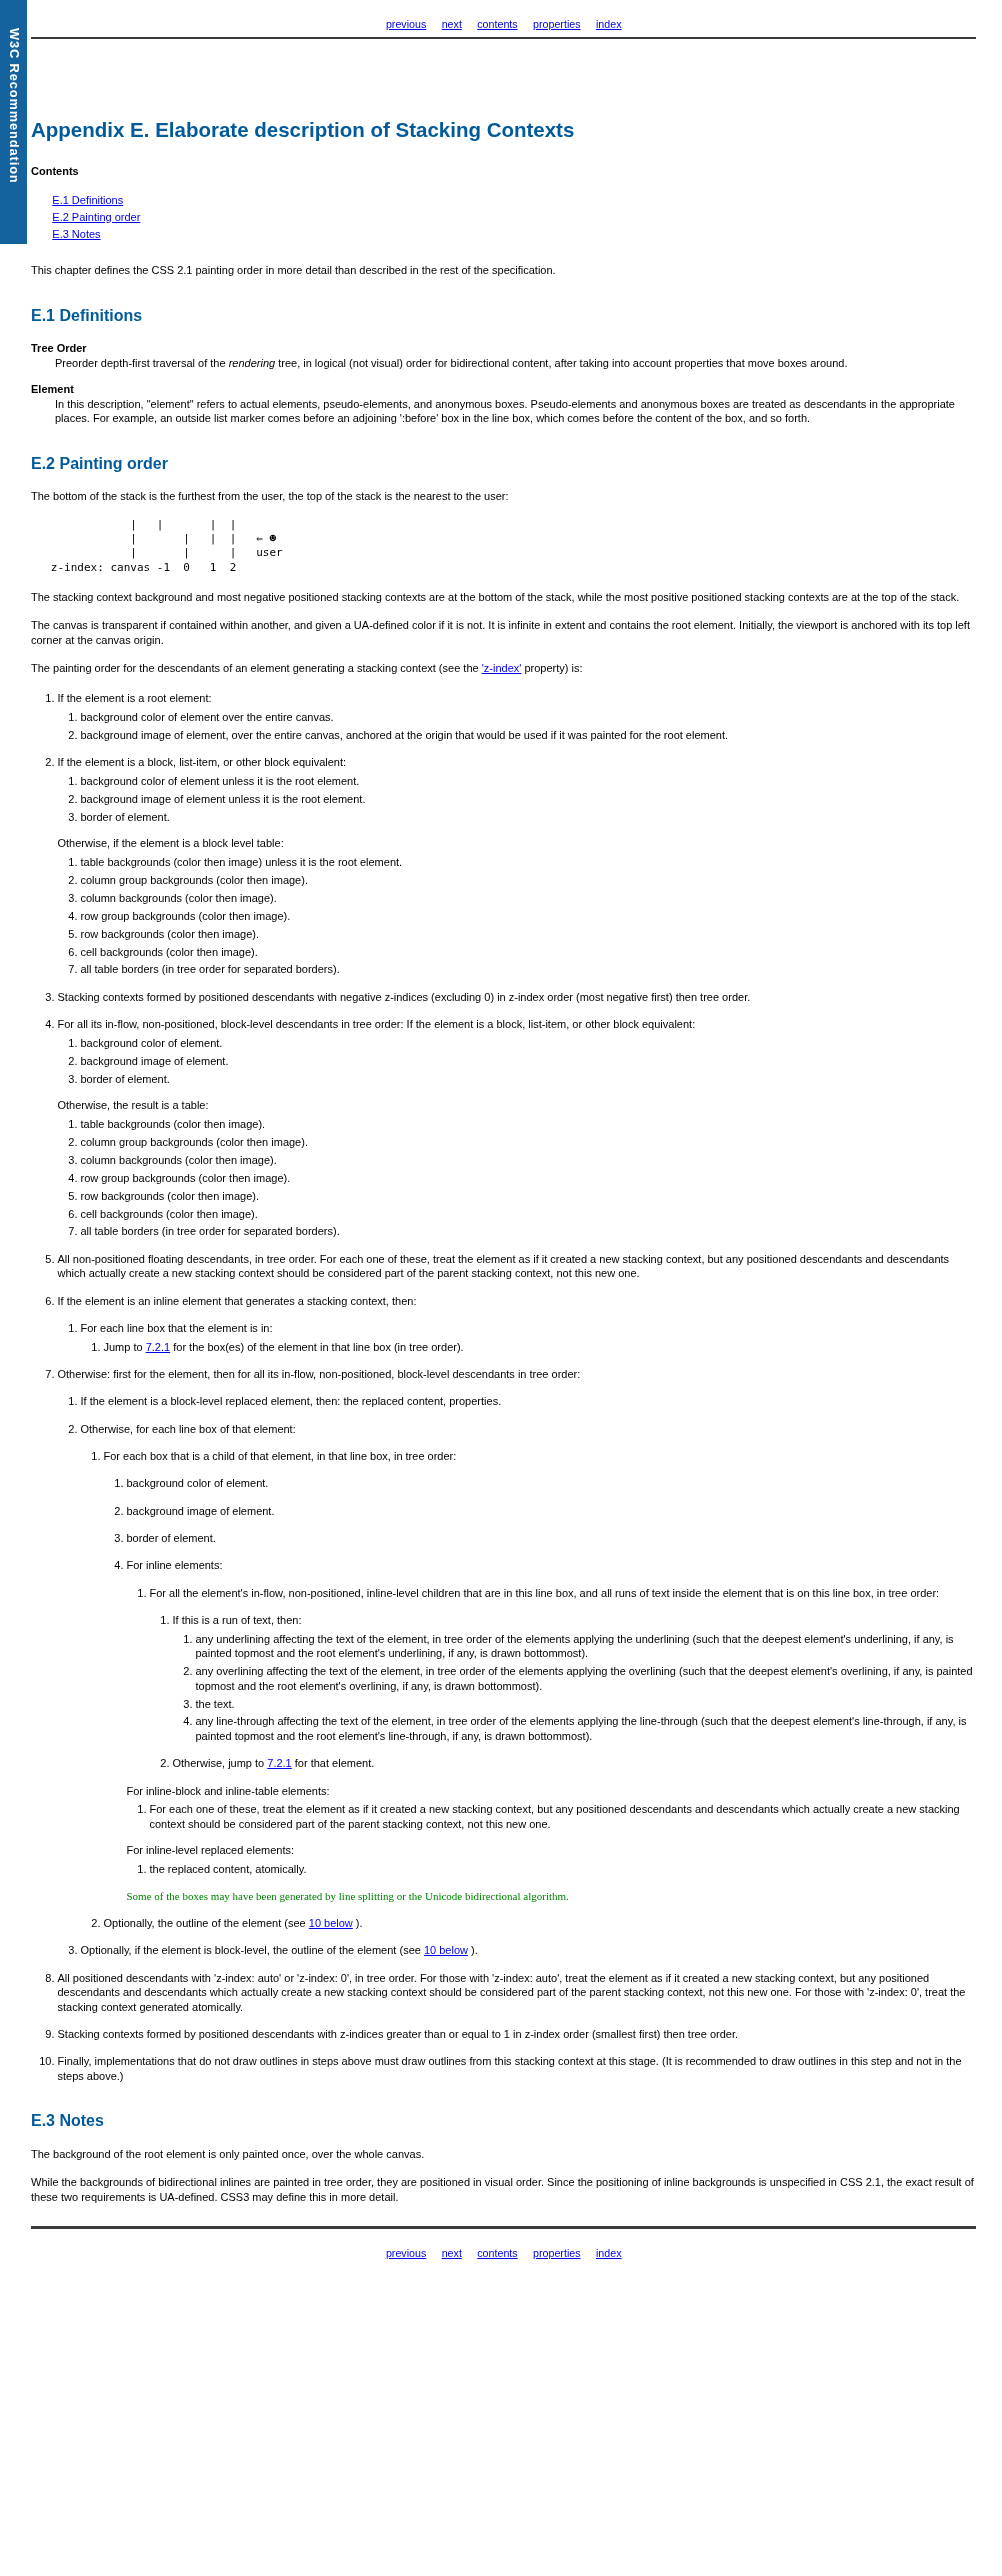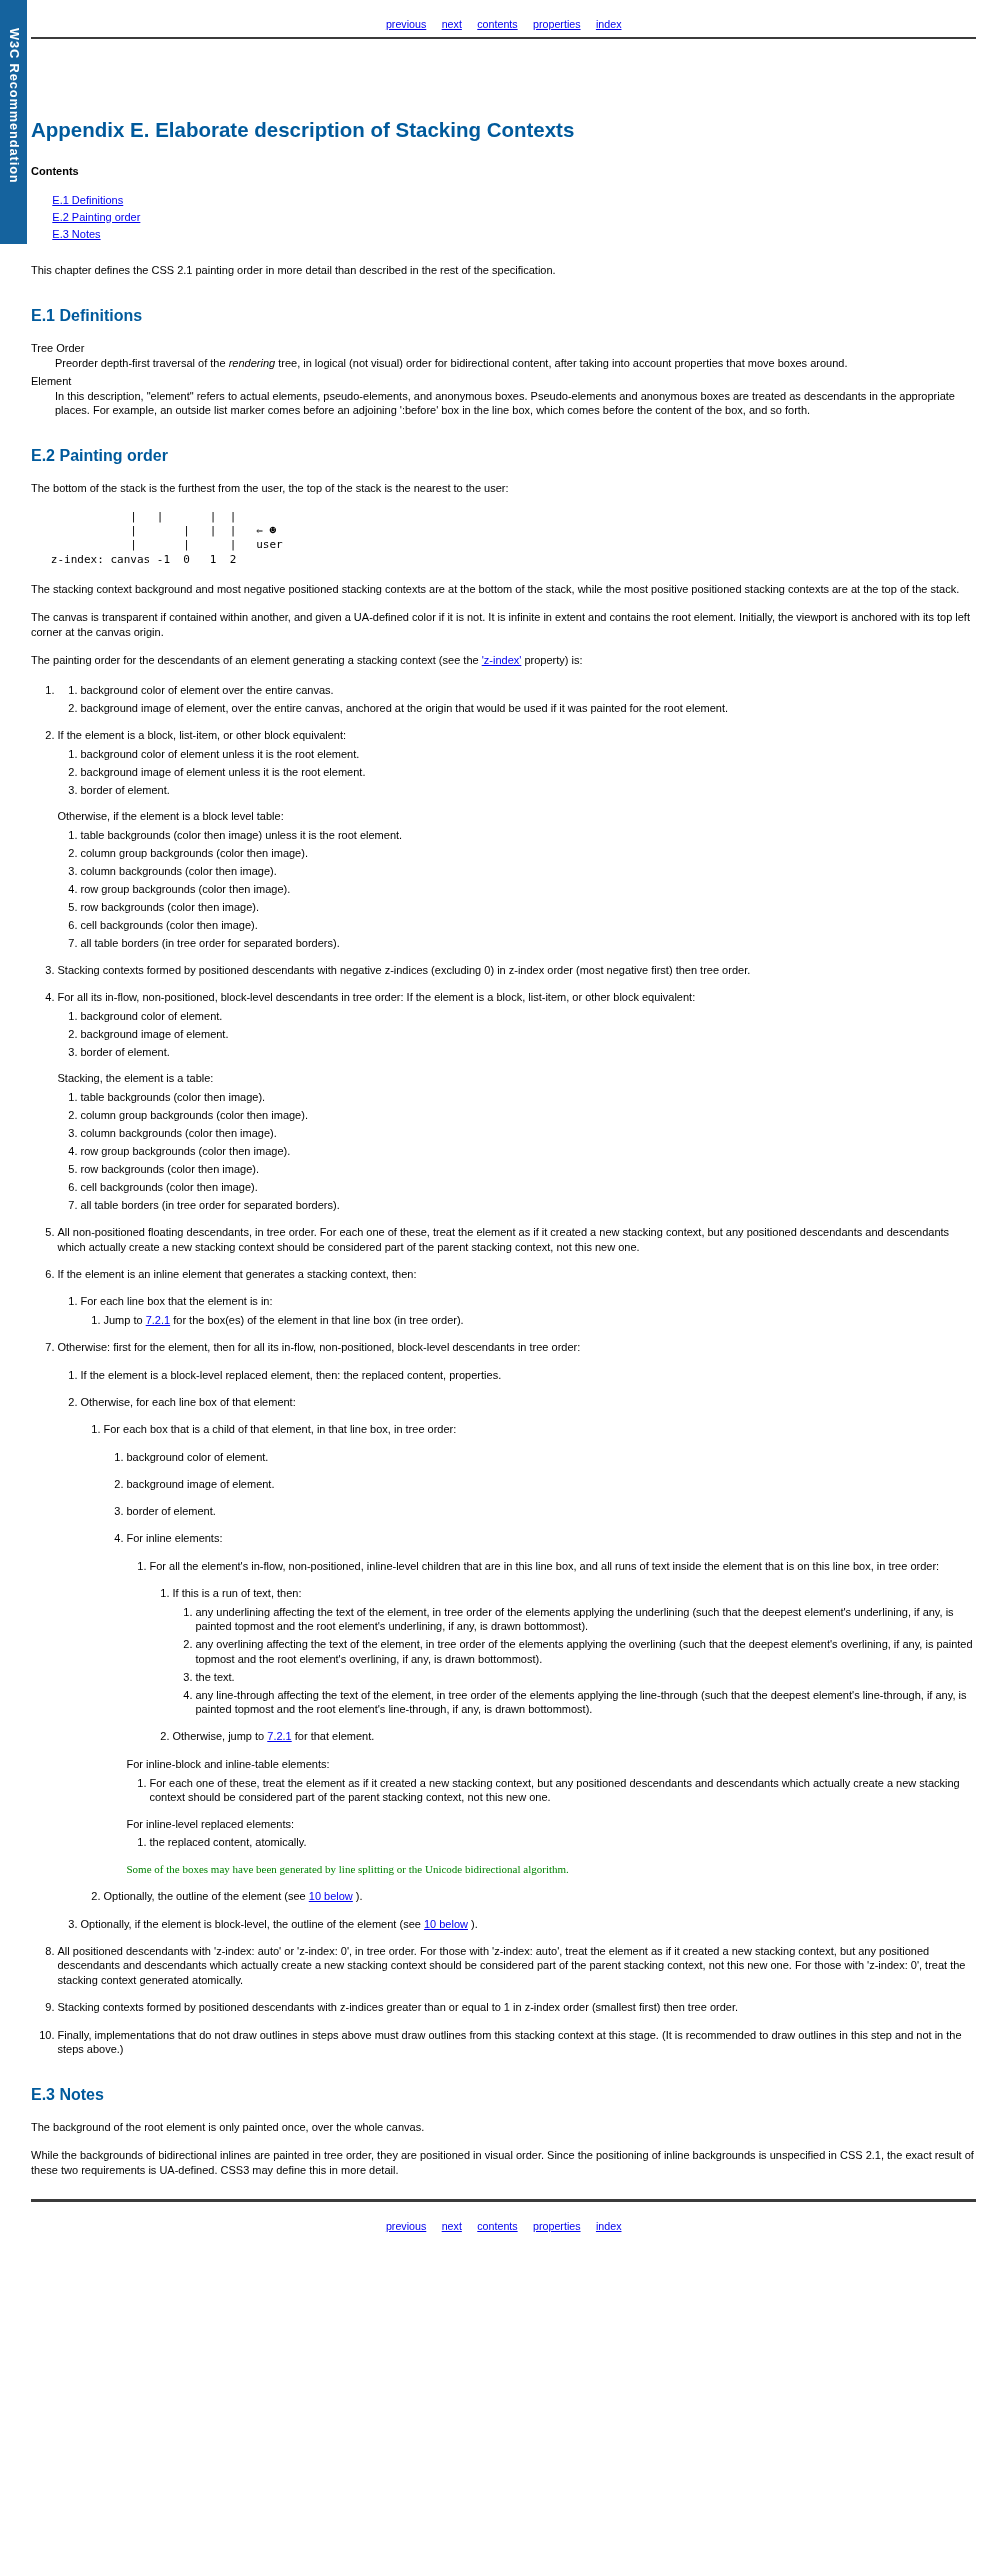--- a/index.html
+++ b/index.html
@@ -28,21 +28,21 @@
   .nav a{margin:0 7.7px;}
   a{color:var(--link); text-decoration:underline; cursor:pointer;}
   hr.rule{border:0; height:2.6px; background:var(--rule); margin:1.7px 0 0;}
   hr.rule.bottom{margin-top:22px;}
   h1{color:var(--accent); font-size:20.5px; font-weight:bold; margin:79px 0 15.4px; line-height:1.2;}
   h2{color:var(--accent); font-size:16px; font-weight:bold; margin:27px 0 15.4px;}
   .contents-label{font-weight:bold; margin:20.5px 0 13.7px;}
   ul.toc{list-style:none; margin:0 0 20.5px 21.3px; padding:0; line-height:1.55;}
   p{margin:13.7px 0;}
   dl{margin:13.7px 0 22px;}
-  dt{font-weight:normal; margin-top:4px;}
+  dt{font-weight:bold; margin-top:12px;}
   dd{margin:0 0 2.6px 24px;}
   pre.diagram{
     font-family:"DejaVu Sans Mono","Liberation Mono",monospace;
     font-size:11px; line-height:1.3; margin:13.7px 0 15.4px;
   }
   ol{margin:4.3px 0; padding-left:23px;}
   #painting-steps > ol{padding-left:26.5px; margin:15.4px 0 22px;}
   ol li{margin:3.4px 0;}
   ol.loose > li{margin:12.8px 0;}
   .li-text{margin:0 0 1.7px;}
@@ -87,20 +87,21 @@
                |       |      |   user
    z-index: canvas -1  0   1  2</pre>
   <div id="painting-paragraphs">
       <p><span>The stacking context background and most negative positioned stacking contexts are at the bottom of the stack, while the most positive positioned stacking contexts are at the top of the stack.</span></p>
       <p><span>The canvas is transparent if contained within another, and given a UA-defined color if it is not. It is infinite in extent and contains the root element. Initially, the viewport is anchored with its top left corner at the canvas origin.</span></p>
       <p><span>The painting order for the descendants of an element generating a stacking context (see the </span><a href="#">'z-index'</a><span> property) is:</span></p>
     </div>
   <div id="painting-steps" class="steps">
       <ol class="loose">
         <li>
+          <div class="li-text"><span>If the element is a root element:</span></div>
           <ol>
             <li>
               <div class="li-text"><span>background color of element over the entire canvas.</span></div>
             </li>
             <li>
               <div class="li-text"><span>background image of element, over the entire canvas, anchored at the origin that would be used if it was painted for the root element.</span></div>
             </li>
           </ol>
         </li>
         <li>
@@ -150,21 +151,21 @@
             <li>
               <div class="li-text"><span>background color of element.</span></div>
             </li>
             <li>
               <div class="li-text"><span>background image of element.</span></div>
             </li>
             <li>
               <div class="li-text"><span>border of element.</span></div>
             </li>
           </ol>
-          <div class="li-text sp"><span>Stacking, the element is a table:</span></div>
+          <div class="li-text sp"><span>Otherwise, the result is a table:</span></div>
           <ol>
             <li>
               <div class="li-text"><span>table backgrounds (color then image).</span></div>
             </li>
             <li>
               <div class="li-text"><span>column group backgrounds (color then image).</span></div>
             </li>
             <li>
               <div class="li-text"><span>column backgrounds (color then image).</span></div>
             </li>

